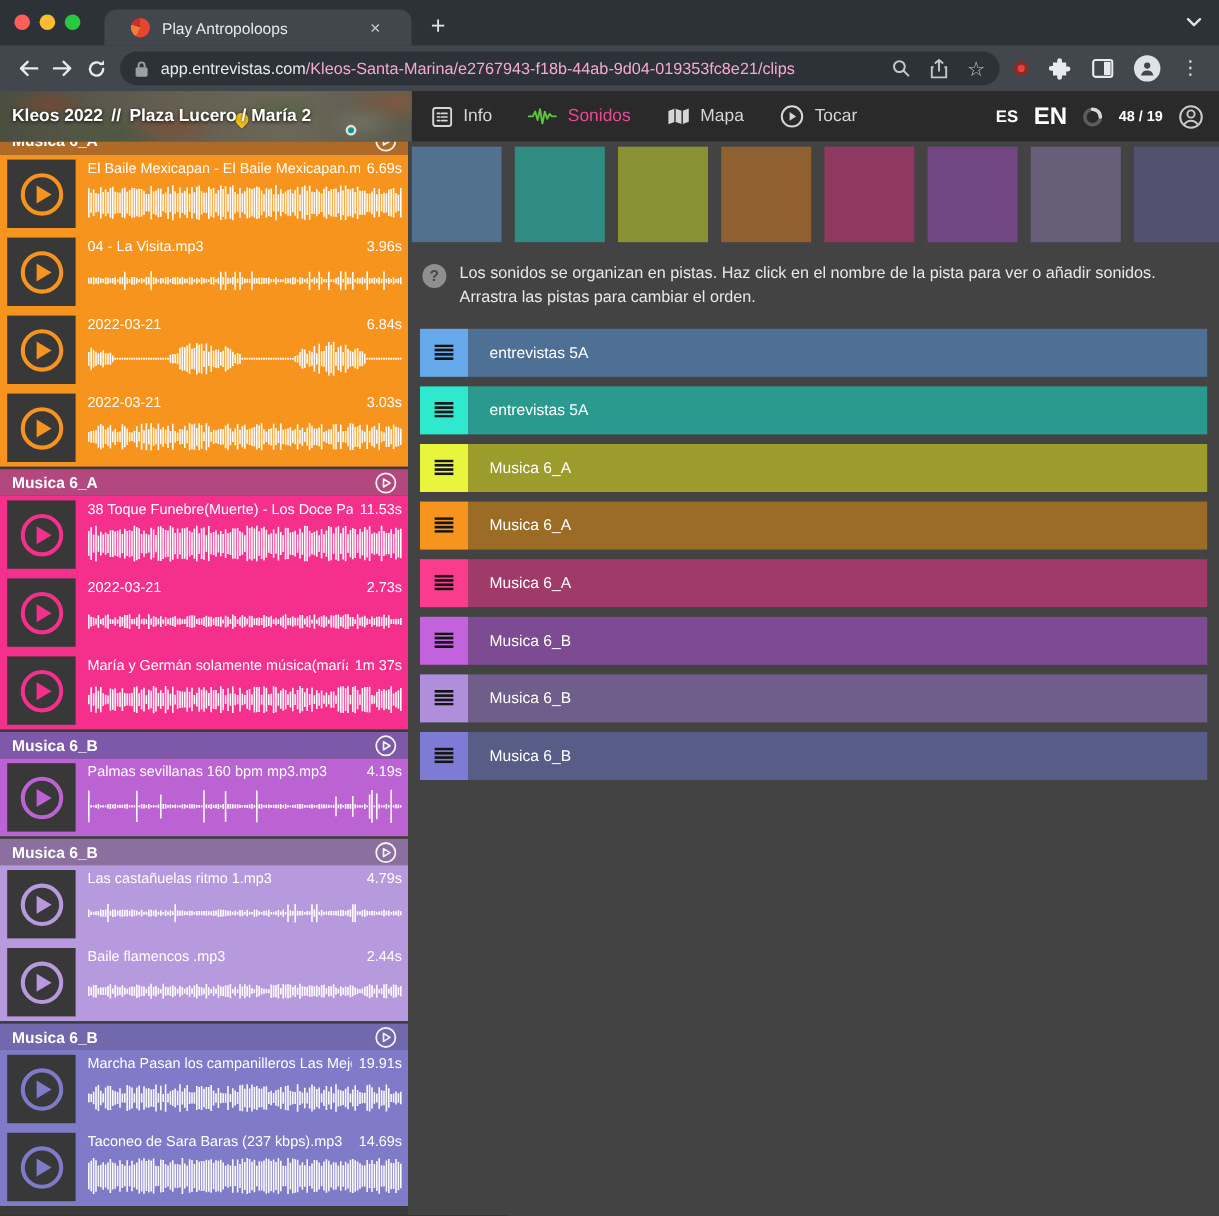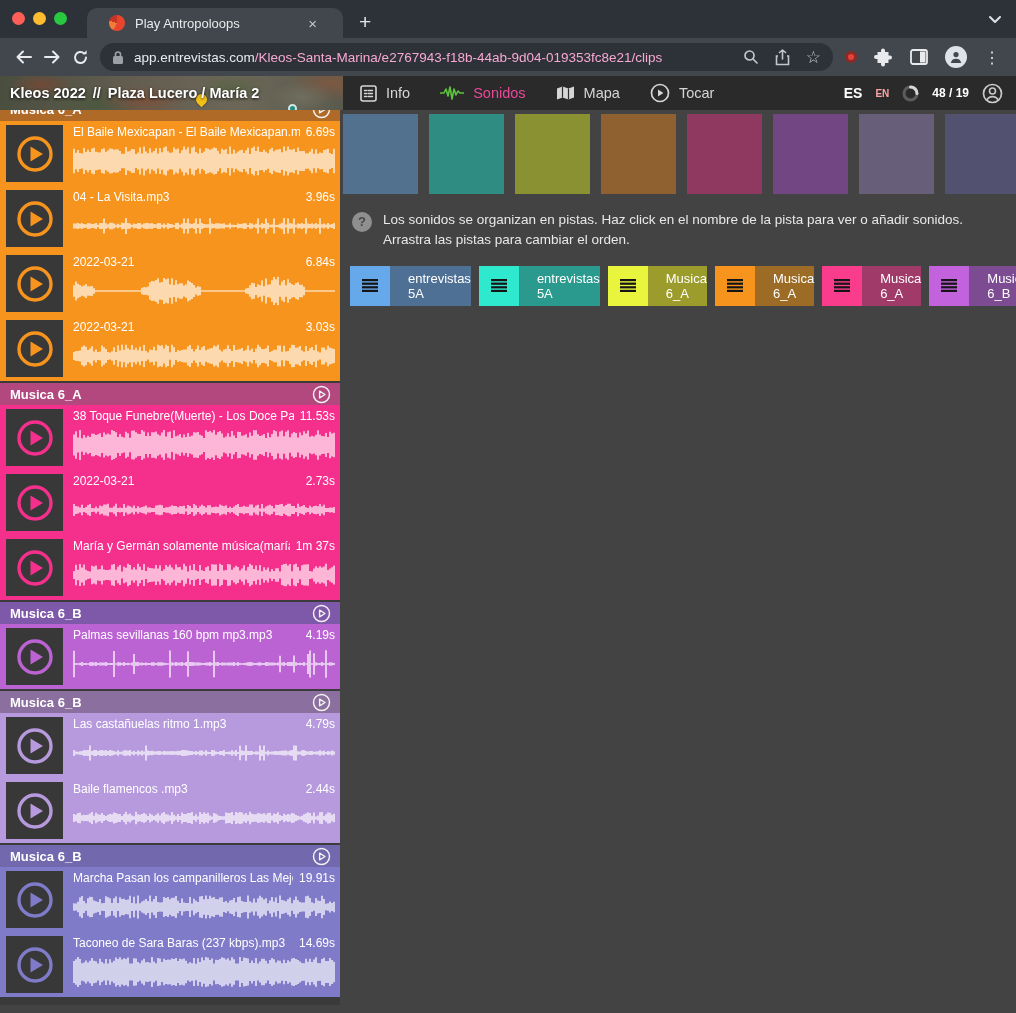--- a/index.html
+++ b/index.html
@@ -25,21 +25,21 @@
   .url { font-size:13.5px; color:#e8eaed; white-space:nowrap; overflow:hidden; margin-left:10px; flex:1; }
   .url .path { color:#f9a8d4; }
   .pill-icons { display:flex; align-items:center; gap:16px; margin-left:10px; }
   .star { color:#c3c7cb; font-size:17px; line-height:1; }
   .toolbar-right { display:flex; align-items:center; gap:17px; padding:0 6px 0 4px; }
   .recdot { width:12px; height:12px; background:#e8413a; border:3px solid #8c2a26; border-radius:50%; }
   .avatar { width:22px; height:22px; border-radius:50%; background:#dfe3e7; display:flex; align-items:center; justify-content:center; }
   .kebab { color:#dfe1e5; font-size:16px; letter-spacing:0; }
 
   
-  .appheader { height:34px; display:flex; background:#2a2a2a; }
+  .appheader { height:42px; display:flex; background:#2a2a2a; }
   .photo { width:343px; flex:none; position:relative; display:flex; align-items:center; overflow:hidden;
     background:
       radial-gradient(46px 18px at 12% 25%, #8c5a42 0%, transparent 70%),
       radial-gradient(60px 22px at 42% 72%, #97644a 0%, transparent 70%),
       radial-gradient(52px 20px at 68% 35%, #6f7a55 0%, transparent 72%),
       radial-gradient(44px 22px at 88% 62%, #8a8876 0%, transparent 70%),
       radial-gradient(70px 28px at 28% 88%, #5d6b4e 0%, transparent 75%),
       radial-gradient(60px 26px at 97% 20%, #9c6d51 0%, transparent 75%),
       linear-gradient(90deg, #5a5f4e, #7b7464 40%, #857f6e 70%, #6e6f60); }
   .photo::after { content:""; position:absolute; inset:0; background:rgba(20,18,14,.22); }
@@ -48,21 +48,21 @@
   .crumb .sep { margin:0 7px; font-weight:600; }
   .map-pin { position:absolute; z-index:1; left:196px; top:18px; width:11px; height:11px; background:#f2c118;
     border-radius:50% 50% 50% 0; transform:rotate(-45deg); box-shadow:0 0 2px rgba(0,0,0,.6); }
   .map-dot { position:absolute; z-index:1; left:288px; top:28px; width:9px; height:9px; background:#1d8f86;
     border:2px solid #d8e4e0; border-radius:50%; }
   .hnav { flex:1; display:flex; align-items:center; padding-left:17px; min-width:0; }
   .hnav-item { display:flex; align-items:center; gap:9px; color:#d6d6d6; font-size:14.5px; margin-right:30px; white-space:nowrap; }
   .hnav-item.active { color:#ec4899; }
   .hright { margin-left:auto; display:flex; align-items:center; gap:13px; padding-right:13px; }
   .lang-es { color:#fff; font-weight:bold; font-size:14px; }
-  .lang-en { color:#fca5a5; font-weight:bold; font-size:10px; }
+  .lang-en { color:#ffffff; font-weight:bold; font-size:20px; }
   .counter { color:#fff; font-size:12px; font-weight:bold; white-space:nowrap; }
 
   
   .main { display:flex; height:895px; }
 
   
   .sidebar { width:340px; flex:none; overflow:hidden; display:flex; flex-direction:column; background:#3a3a3a; }
   .section-header { height:24px; flex:none; display:flex; align-items:center; padding:0 9px 0 10px;
     color:#fff; font-size:13px; font-weight:600; border-top:2px solid #3b3b3b; }
   .section-header.partial { margin-top:-13px; border-top:none; }
@@ -76,21 +76,21 @@
   .clip-wave { flex:1; display:flex; align-items:center; min-height:0; }
   .clip-wave svg { width:100%; height:32px; display:block; }
 
   
   .panel { flex:1; min-width:0; overflow:hidden; padding:4px 0 0 3px; background:#434343; }
   .swatches { display:flex; gap:11px; height:80px; overflow:hidden; }
   .swatch { width:75px; flex:none; }
   .help { display:flex; gap:11px; margin:16px 6px 15px 9px; max-width:664px; color:#e8e8e8; font-size:13.5px; line-height:1.5; }
   .help-icon { width:20px; height:20px; flex:none; margin-top:2px; border-radius:50%; background:#8f8f8f;
     color:#474747; font-size:13px; font-weight:bold; display:flex; align-items:center; justify-content:center; }
-  .rows { display:flex; flex-direction:row; gap:8px; margin:0 10px 0 7px; }
+  .rows { display:flex; flex-direction:column; gap:8px; margin:0 10px 0 7px; }
   .row { display:flex; height:40px; }
   .row-handle { width:40px; flex:none; display:flex; align-items:center; justify-content:center; }
   .row-bar { flex:1; display:flex; align-items:center; padding-left:18px; color:#fff; font-size:13px; }
 </style>
 </head>
 <body>
 
 <div class="screen">
 
   <div class="tabstrip">

